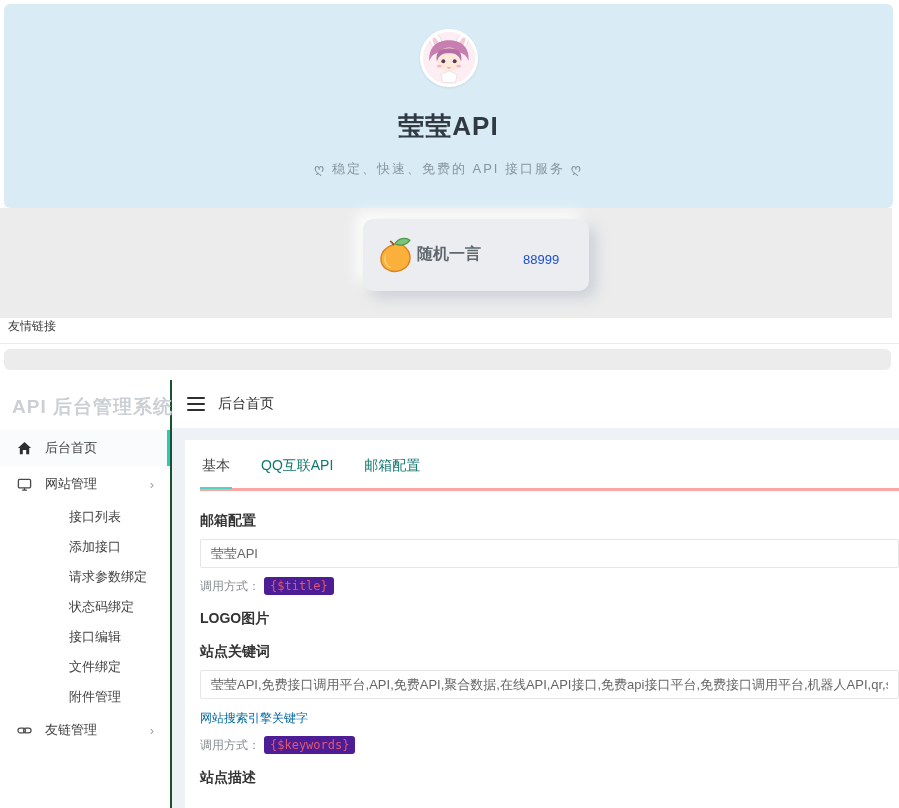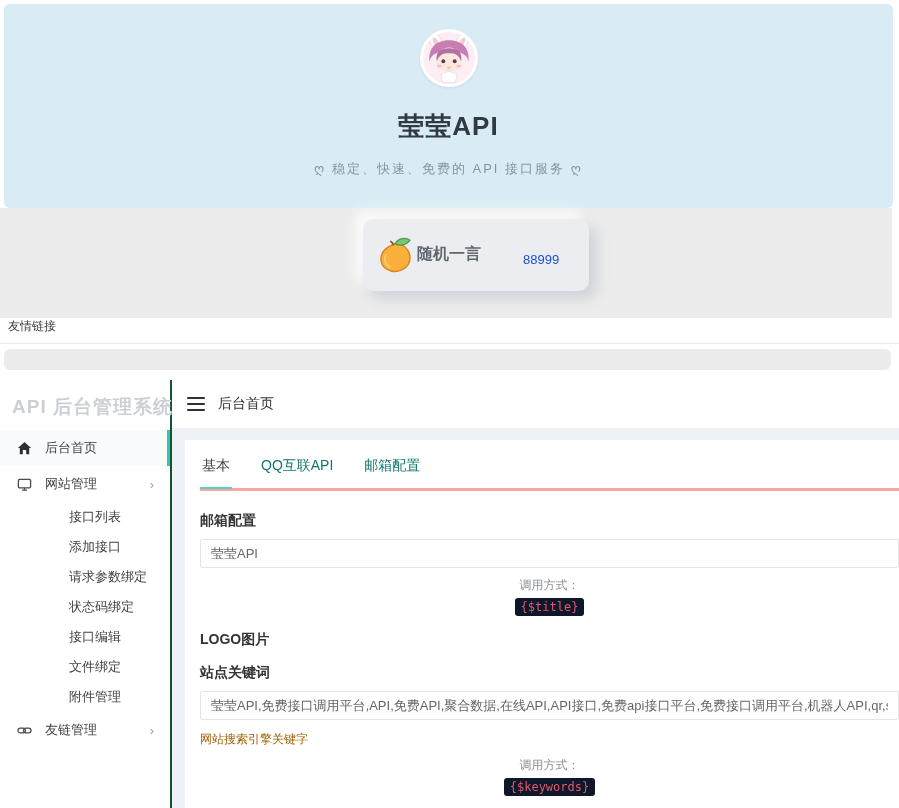--- a/index.html
+++ b/index.html
@@ -76,24 +76,24 @@
   .tab.active::after {
     content:""; position:absolute; left:0; right:0; bottom:-1px; height:2px; background:#53d1c1;
   }
   .form { padding-top:6px; padding-right:0; }
   .f-label { display:block; font-size:14px; font-weight:bold; color:#333; margin:15px 0 9px 0; }
   .f-input {
     display:block; width:100%; height:29px; border:1px solid #e6e6e6; border-radius:2px;
     padding:0 10px; font-size:13px; color:#666; background:#fff; outline:none;
     font-family:"Liberation Sans","DejaVu Sans",sans-serif;
   }
-  .f-help { font-size:12px; color:#a16207; margin-top:11px; }
-  .call-line { display:flex; align-items:center; gap:4px; margin-top:9px; font-size:12px; color:#8a8f94;flex-direction:column; }
+  .f-help { font-size:12px; color:#0369a1; margin-top:11px; }
+  .call-line { display:flex; align-items:center; gap:4px; margin-top:9px; font-size:12px; color:#8a8f94; }
   .code-chip {
-    background:#0f172a; color:#e25670; font-family:"DejaVu Sans Mono","Liberation Mono",monospace;
+    background:#4c1d95; color:#e25670; font-family:"DejaVu Sans Mono","Liberation Mono",monospace;
     font-size:12px; padding:2px 6px; border-radius:3px;
   }
   svg { display:block; }
 </style>
 </head>
 <body>
 
 <div class="hero">
   <div class="avatar">
     <svg viewBox="0 0 64 64" width="52" height="52">

